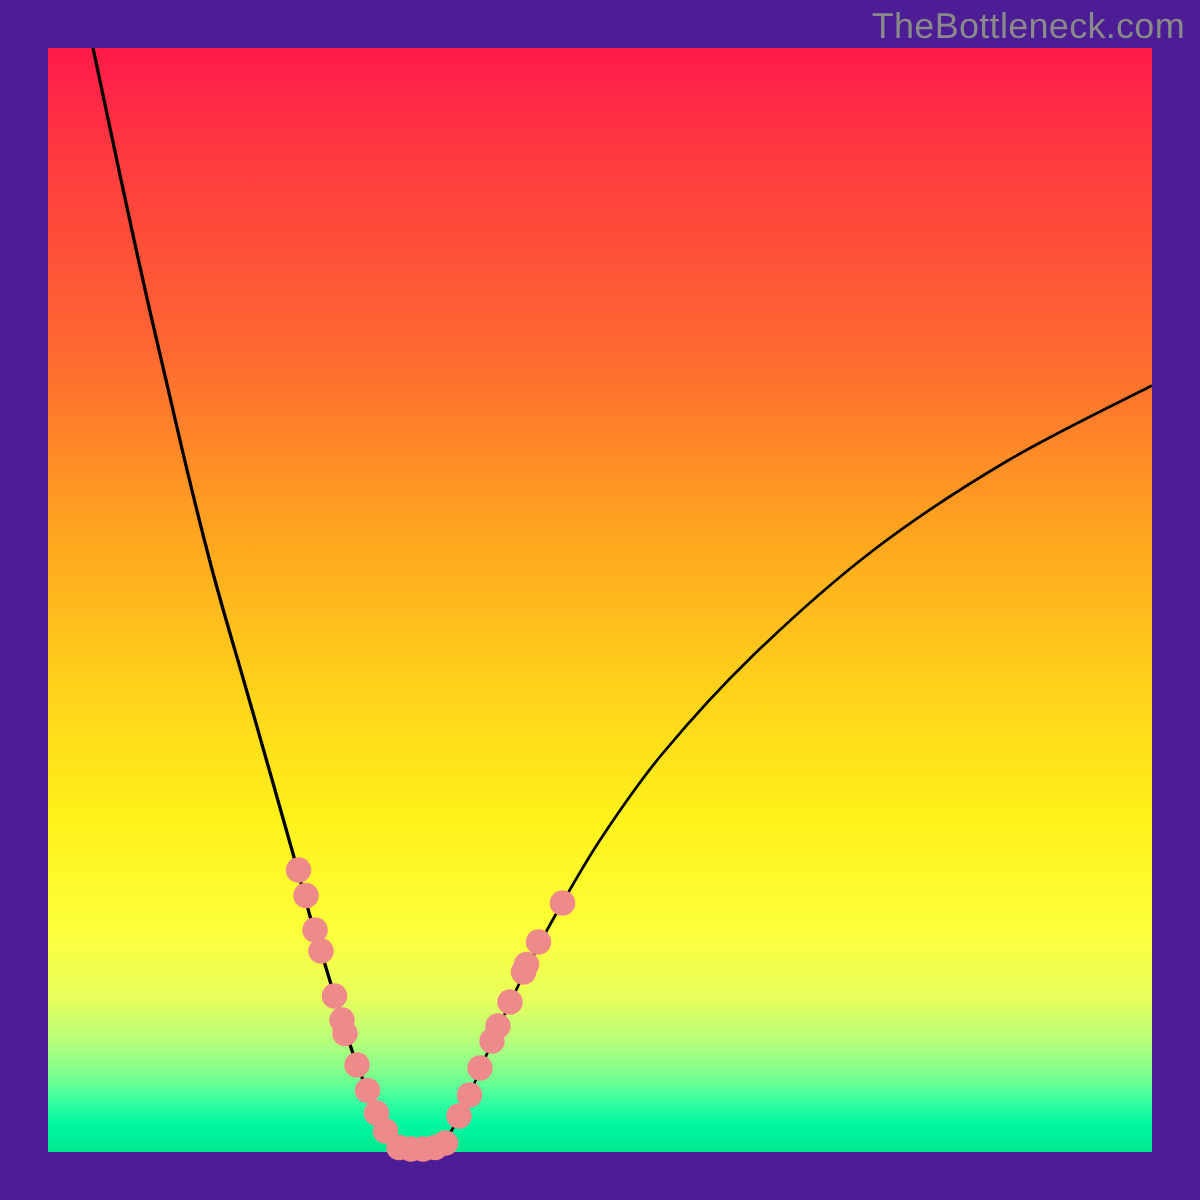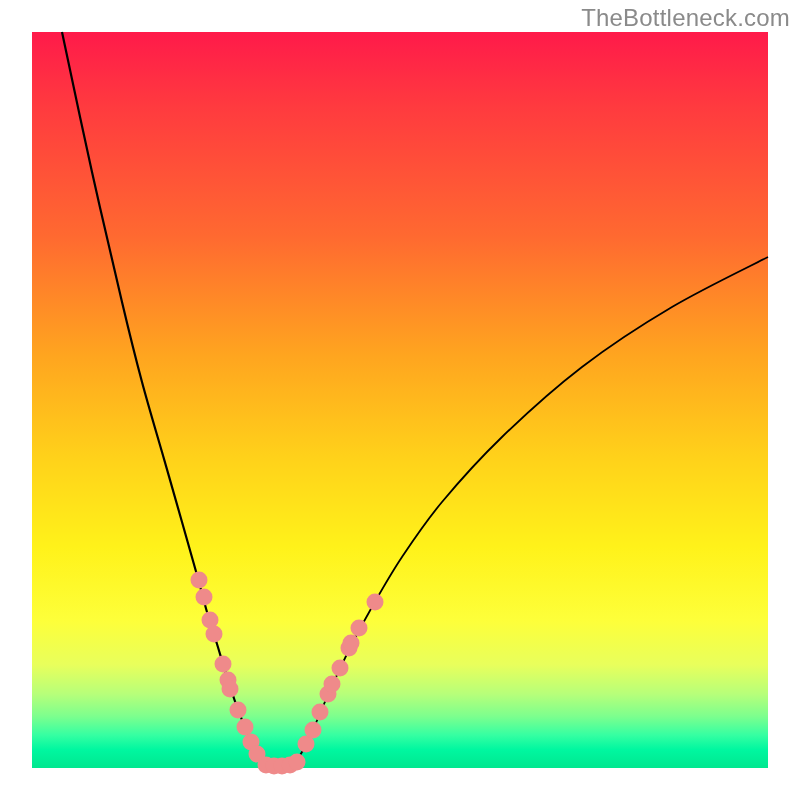--- a/index.html
+++ b/index.html
@@ -7,21 +7,21 @@
     padding: 0;
     width: 800px;
     height: 800px;
     overflow: hidden;
     background: #000;
     font-family: Arial, Helvetica, sans-serif;
   }
   .frame {
     position: absolute;
     inset: 0;
-    background: #ffffff;
+    background: #4c1d95;
   }
   .watermark {
     position: absolute;
     top: 4px;
     right: 10px;
     color: #8a8a8a;
     font-size: 24px;
     font-weight: 400;
     letter-spacing: 0.2px;
     z-index: 5;

